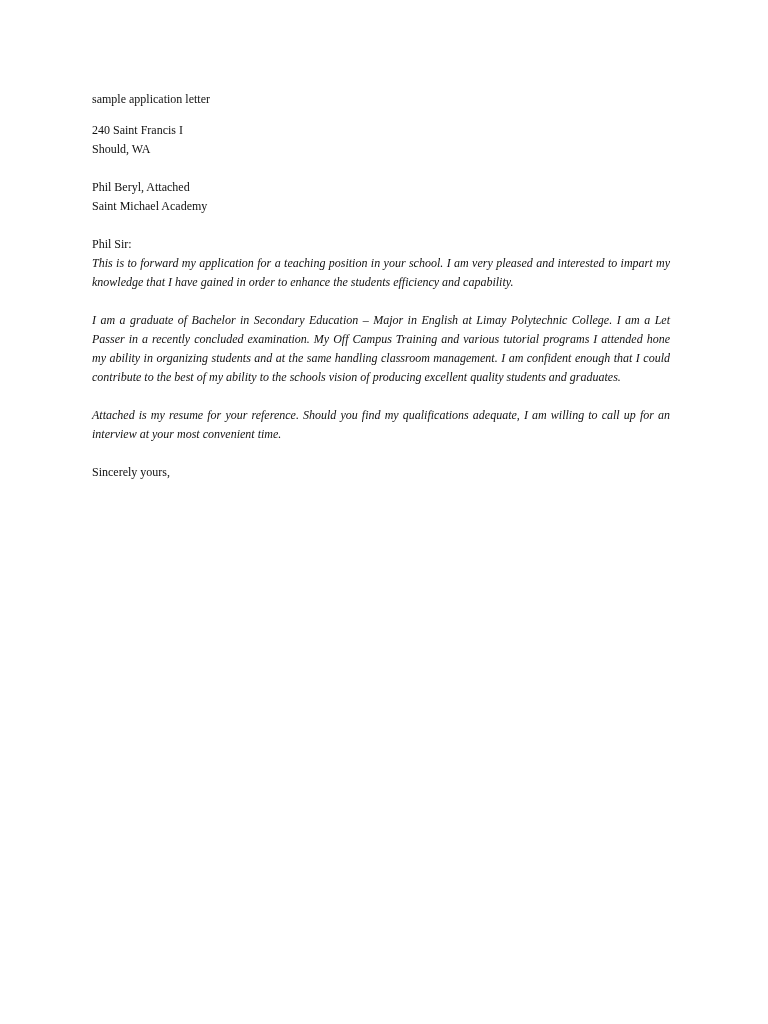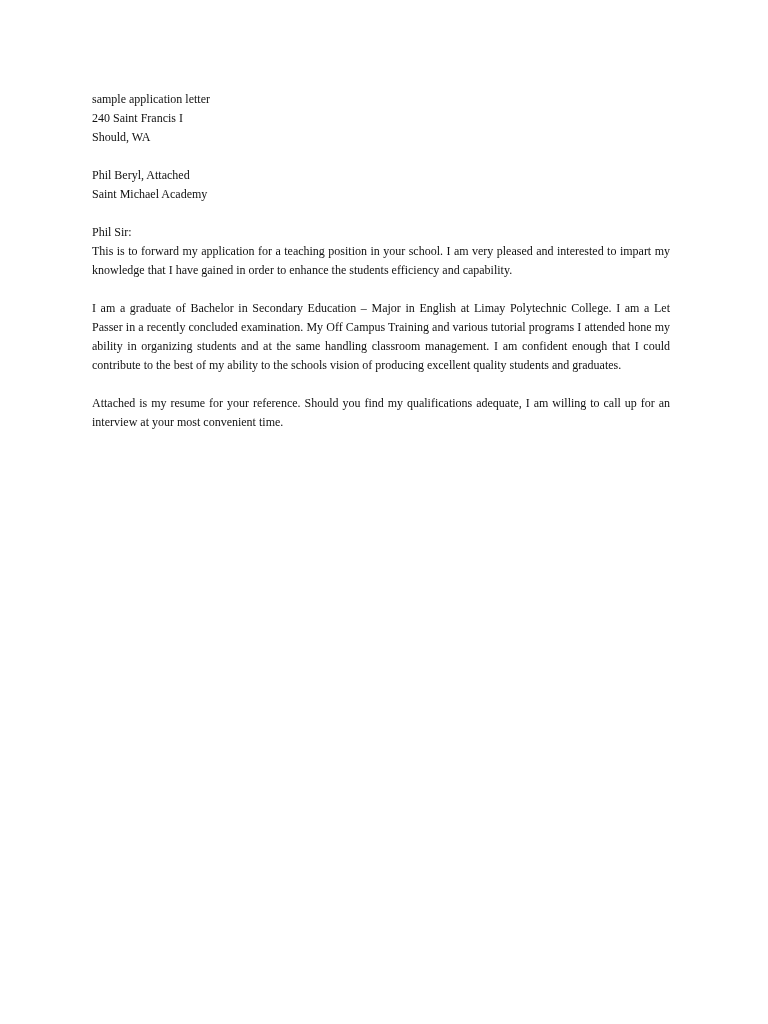--- a/index.html
+++ b/index.html
@@ -15,31 +15,32 @@
     background: #ffffff;
     box-sizing: border-box;
     padding: 90px 90px 0 92px;
     font-family: "Liberation Serif", "DejaVu Serif", serif;
     font-size: 12px;
     line-height: 19px;
     color: #111111;
     overflow: hidden;
   }
   .block {
-    margin: 0 0 19px 0;
+    margin: 12px 0 19px 0;
   }
   .line {
     margin: 0;
     padding: 0;
     white-space: pre;
   }
   .para {
     margin: 0 8px 19px 0;
     text-align: justify;
     text-justify: inter-word;
+    font-style: italic;
   }
 </style>
 </head>
 <body>
 
 <div class="page">
 
   <p class="line block">sample application letter</p>
 
   <div class="block">
@@ -54,14 +55,15 @@
 
   <p class="line block">Phil Sir:</p>
 
   <p class="para">This is to forward my application for a teaching position in your school. I am very pleased and interested to impart my knowledge that I have gained in order to enhance the students efficiency and capability.</p>
 
   <p class="para">I am a graduate of Bachelor in Secondary Education – Major in English at Limay Polytechnic College. I am a Let Passer in a recently concluded examination. My Off Campus Training and various tutorial programs I attended hone my ability in organizing students and at the same handling classroom management. I am confident enough that I could contribute to the best of my ability to the schools vision of producing excellent quality students and graduates.</p>
 
   <p class="para">Attached is my resume for your reference. Should you find my qualifications adequate, I am willing to call up for an interview at your most convenient time.</p>
 
 
+  <p class="line block">Sincerely yours,</p>
 
 </div>
 
 </body></html>

